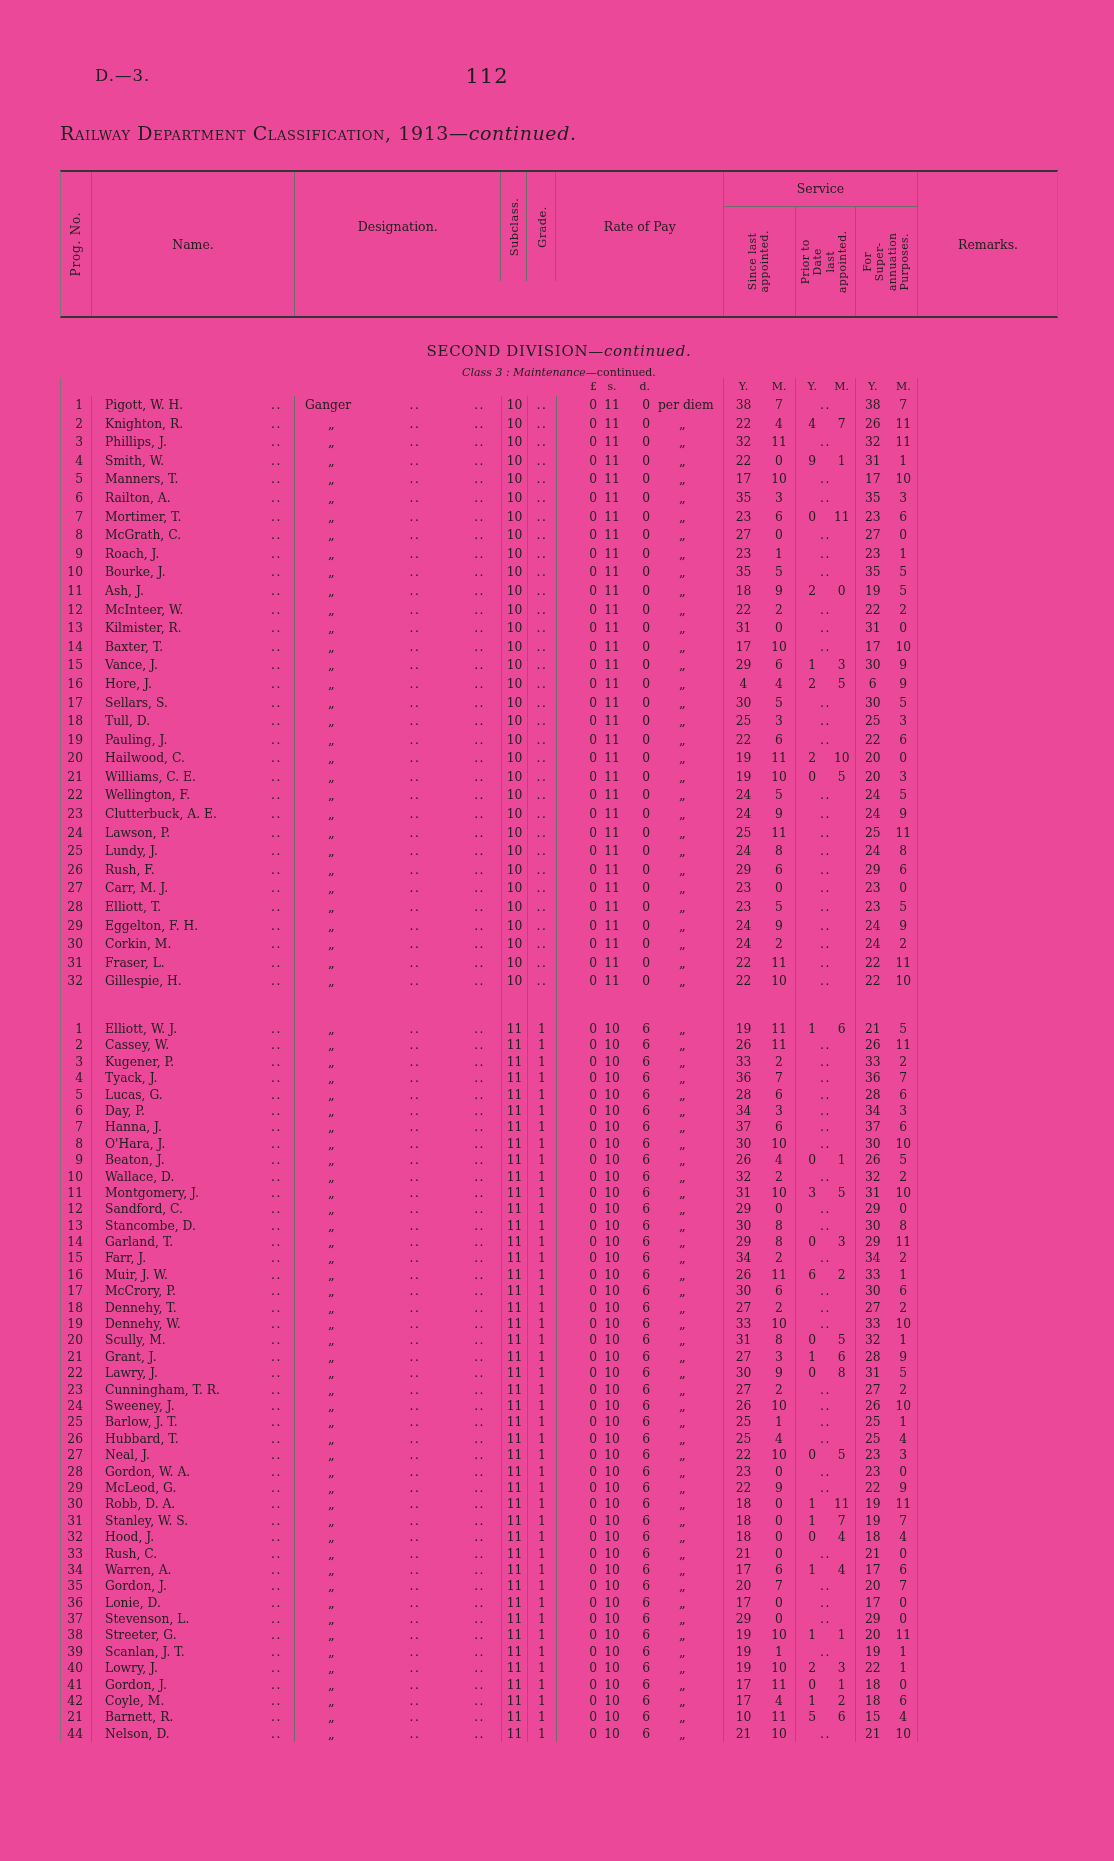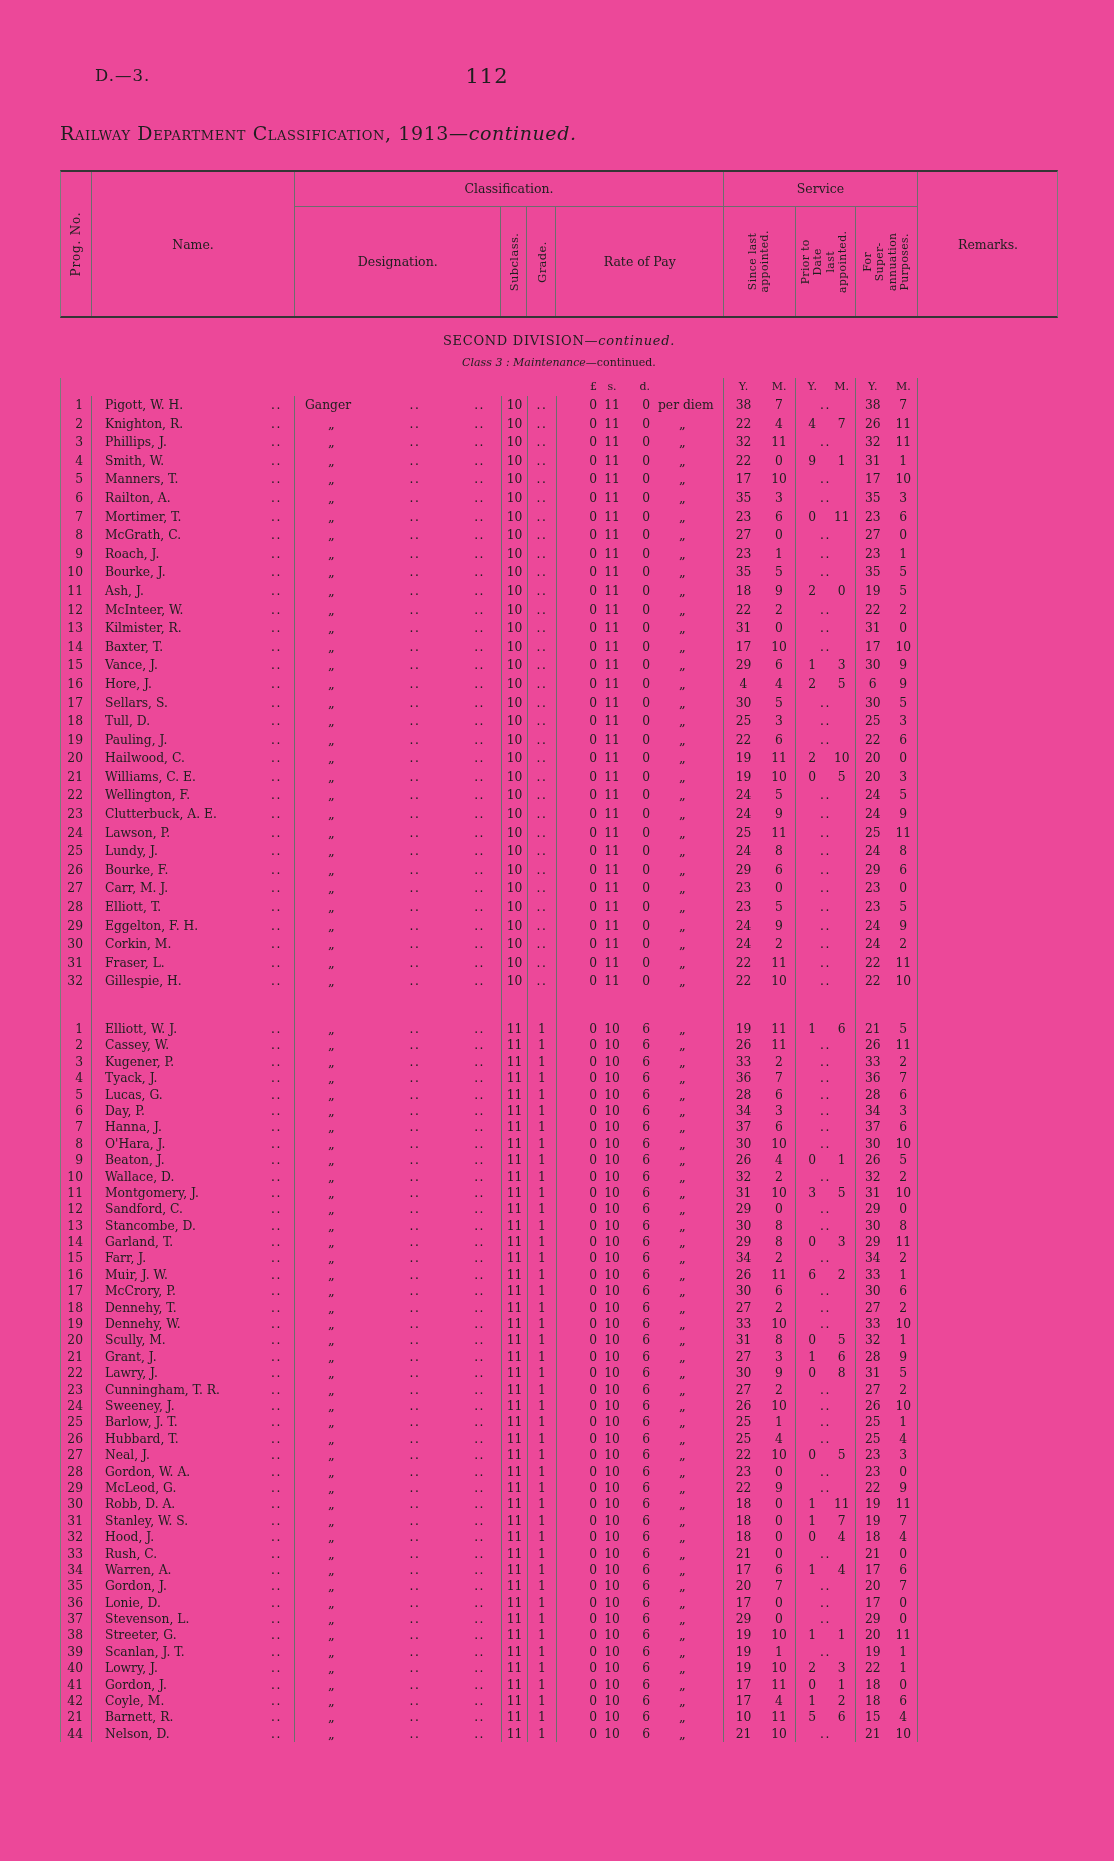--- a/index.html
+++ b/index.html
@@ -34,21 +34,21 @@
   .sc3{width:29px;border-right:1px solid #6d6d6d;}
   .sc4{width:167px;}
   .sv1{width:72px;border-right:1px solid #6d6d6d;}
   .sv2{width:60px;border-right:1px solid #6d6d6d;}
   .sv3{width:62px;}
   .rot{display:block;transform:rotate(-90deg);white-space:nowrap;font-size:11.5px;letter-spacing:.4px;text-align:center;}
   .rot.ml{white-space:pre-line;width:106px;line-height:1.15;font-size:10.8px;}
   .rot.pn{font-size:12px;letter-spacing:.8px;}
   
   .sect{position:absolute;left:60px;top:330px;width:998px;text-align:center;}
-  .div-line{font-size:13px;letter-spacing:.7px;line-height:22px;}
+  .div-line{font-size:15px;letter-spacing:.7px;line-height:22px;margin-top:10px;}
   .cls-line{font-size:11px;line-height:22px;}
   
   .tbody{
     position:absolute;left:60px;top:378px;width:998px;box-sizing:border-box;
     border-left:1px solid #7a7a7a;font-size:12.3px;
   }
   .trow{
     display:grid;
     grid-template-columns:31px 177px 26px 207px 26px 29px 96px 71px 72px 60px 62px 140px;
     box-sizing:border-box;
@@ -100,21 +100,20 @@
       <div class="cellc">
           <span class="rot pn">Prog. No.</span>
         </div>
     </div>
     <div class="hc brd">
       <div class="cellc">
           <span>Name.</span>
         </div>
     </div>
     <div class="hc brd">
-      <div class="gl">Classification.</div>
       <div class="gcols">
         <div class="sc1">Designation.</div>
         <div class="sc2">
             <span class="rot">Subclass.</span>
           </div>
         <div class="sc3">
             <span class="rot">Grade.</span>
           </div>
         <div class="sc4">Rate of Pay</div>
       </div>
@@ -931,21 +930,21 @@
           <span class="cdots">..</span>
         </div>
         <div class="c svc">
           <span class="y">24</span>
           <span class="m">8</span>
         </div>
         <div class="c rem"></div>
       </div>
       <div class="trow g1">
         <div class="c no">26</div>
-        <div class="c nm">Bourke, F.</div>
+        <div class="c nm">Rush, F.</div>
         <div class="c ld dotsy">..</div>
         <div class="c dg">
           <span class="dgt dit dit-mark">„</span>
           <span class="dd1 dotsy">..</span>
           <span class="dd2 dotsy">..</span>
         </div>
         <div class="c sb">10</div>
         <div class="c gr dotsy">..</div>
         <div class="c pay">
           <span class="p1">0</span>

